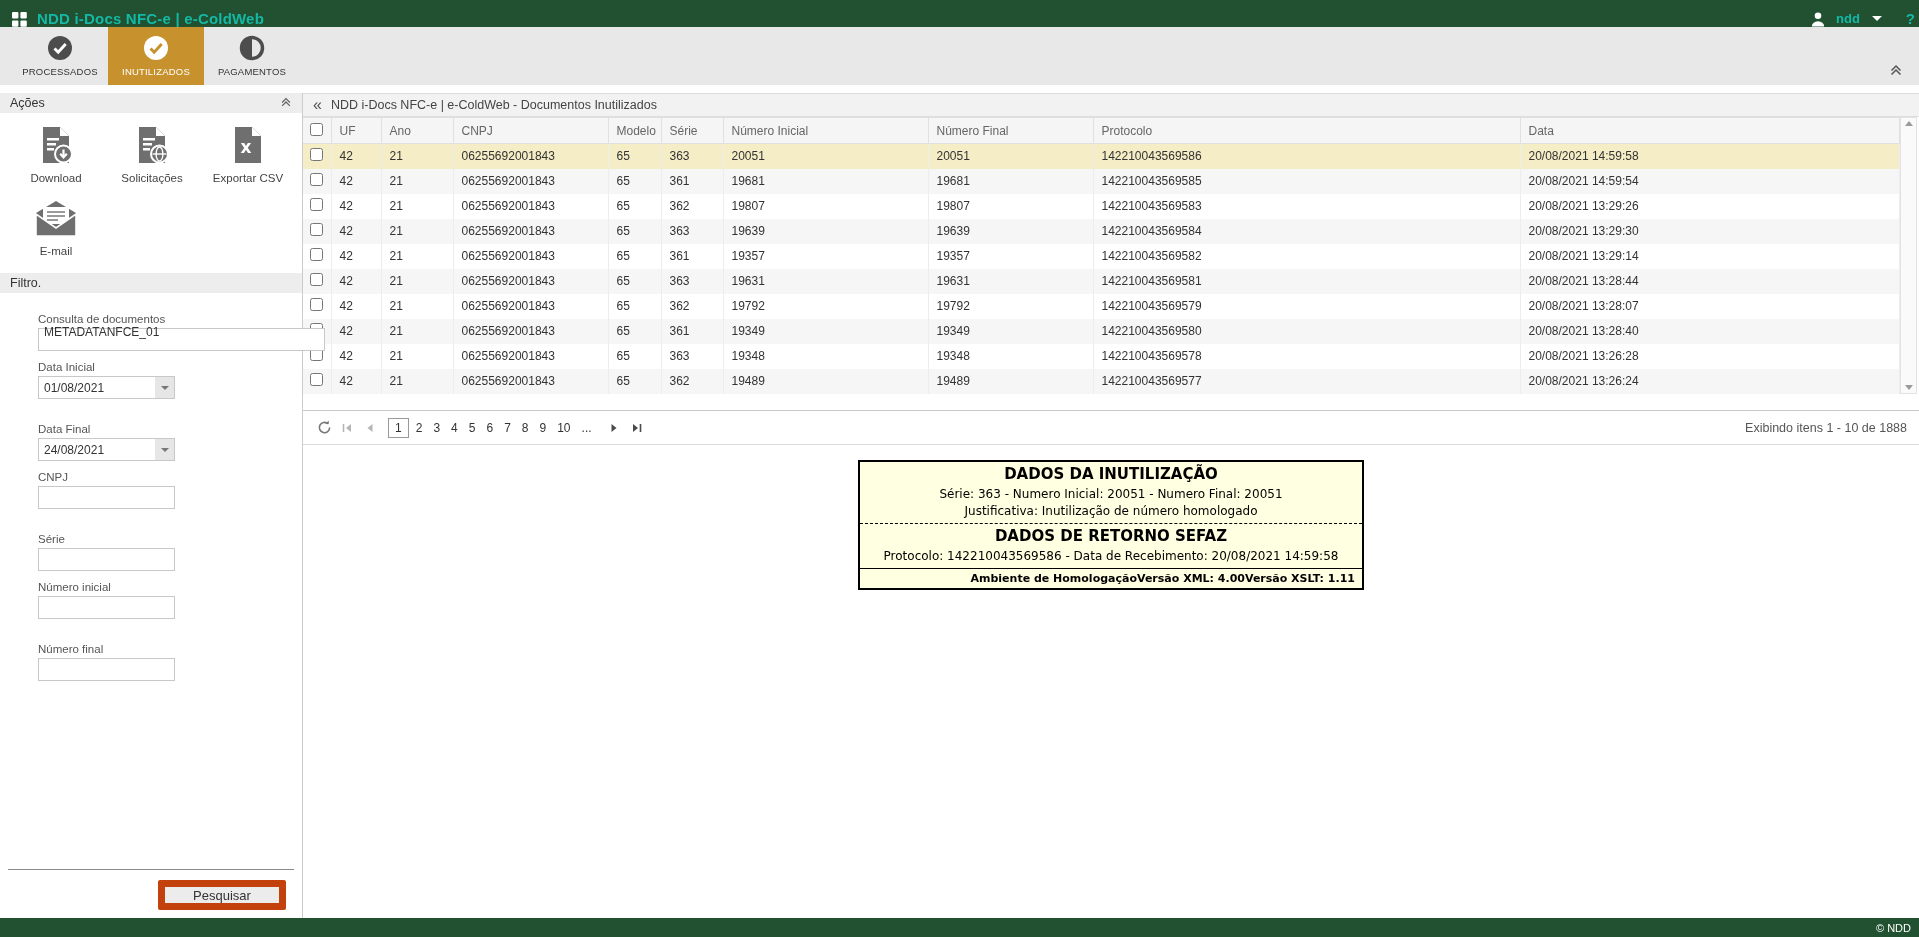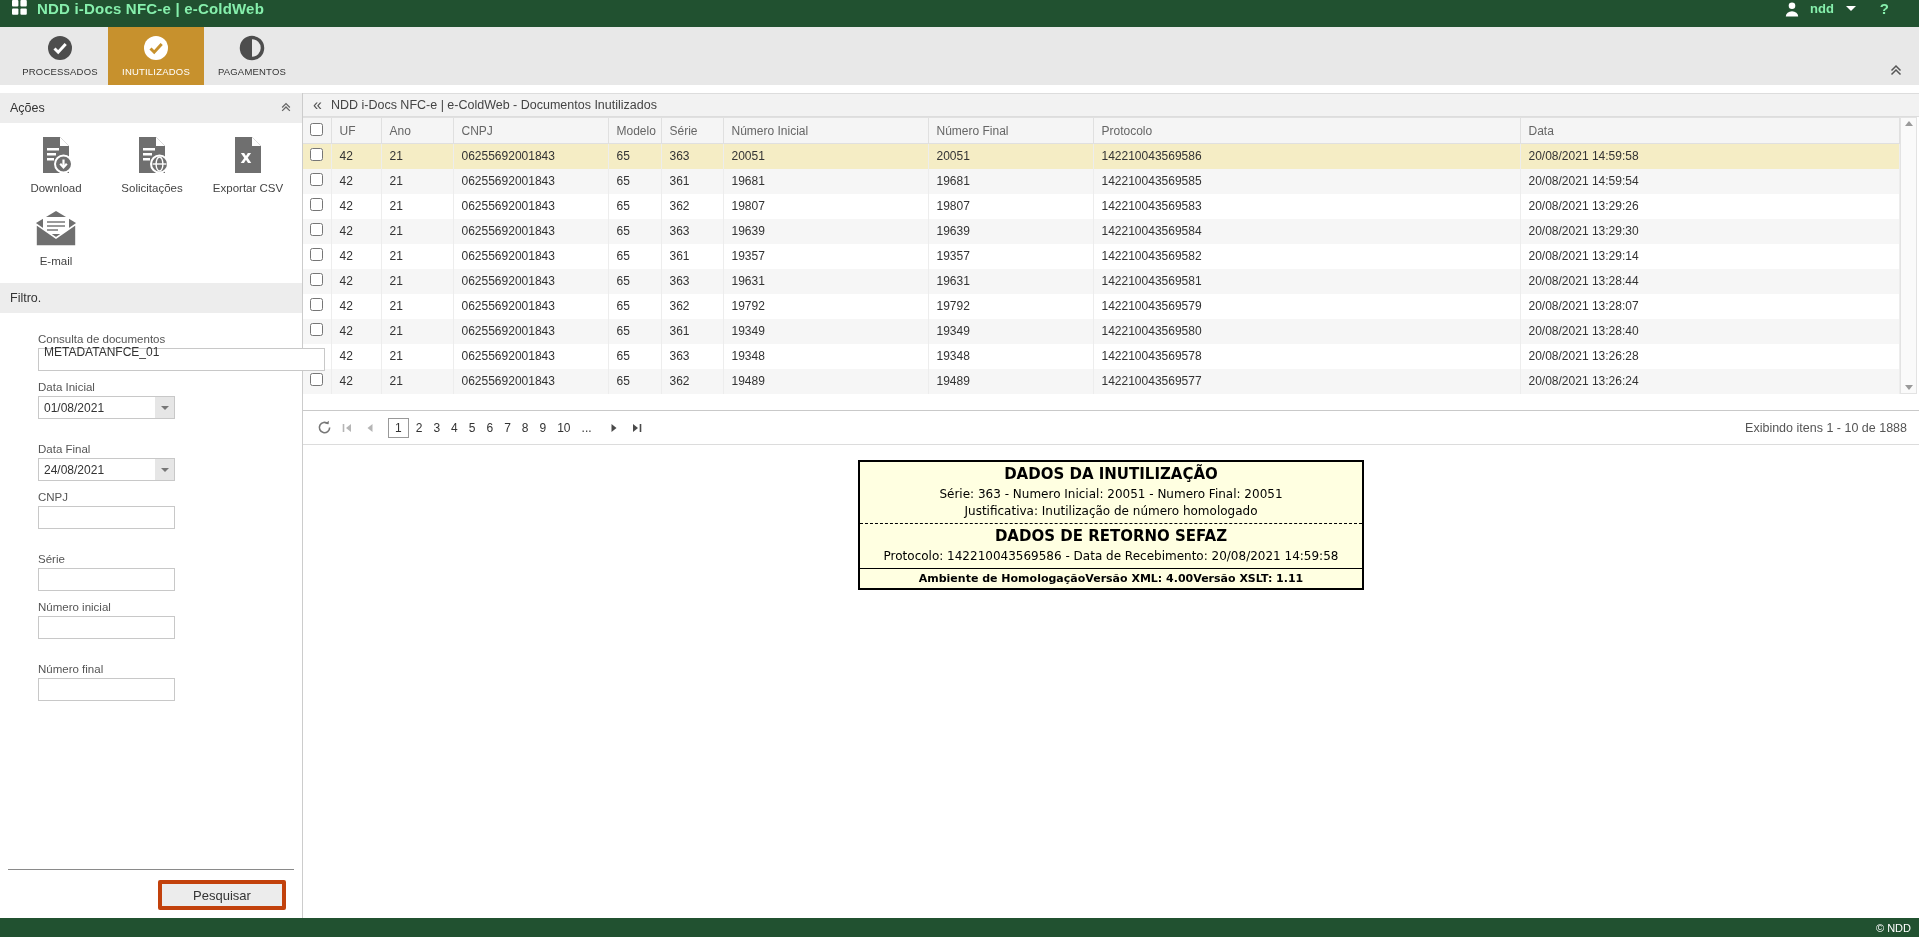--- a/index.html
+++ b/index.html
@@ -1,22 +1,22 @@
 <!DOCTYPE html>
 <html><head>
 <meta charset="utf-8">
 <style>
   * { box-sizing: border-box; margin: 0; padding: 0; }
   html, body { width: 1919px; height: 937px; overflow: hidden; background: #fff;
     font-family: "Liberation Sans", "DejaVu Sans", sans-serif; }
   .app { width: 1919px; height: 937px; display: flex; flex-direction: column; }
 
   
-  .topbar { height: 27px; flex: 0 0 auto; background: #215130; color: #86efac;
-    display: flex; align-items: flex-start; padding: 0 30px 0 12px; }
+  .topbar { height: 27px; flex: 0 0 auto; background: #215130; color: #14b8a6;
+    display: flex; align-items: flex-end; padding: 0 4px 0 12px; }
   .topbar .title { font-size: 15px; font-weight: bold; margin-left: 10px; letter-spacing: .2px; }
   .topbar-right { margin-left: auto; display: flex; align-items: center; gap: 10px; }
   .topbar-right .user-name { font-size: 13px; font-weight: bold; }
   .topbar-right .help { font-size: 15px; font-weight: bold; margin-left: 14px; cursor: pointer; }
   .caret { display: inline-block; width: 0; height: 0; border-left: 5px solid transparent;
     border-right: 5px solid transparent; border-top: 5px solid #fff; margin-left: 2px; cursor: pointer; }
 
   
   .ribbon { height: 58px; flex: 0 0 auto; background: #e8e8e8; display: flex;
     align-items: stretch; padding-left: 12px; position: relative; }
@@ -26,21 +26,21 @@
   .tab.active { background: #c7912d; }
   .tab.active .tab-label { color: #fff; }
   .ribbon-collapse { position: absolute; right: 16px; bottom: 4px; color: #555; cursor: pointer; }
 
   
   .body { flex: 1; min-height: 0; display: flex; padding-top: 8px; background: #fff; }
 
   
   .sidebar { width: 303px; flex: 0 0 auto; border-right: 1px solid #ccc;
     display: flex; flex-direction: column; }
-  .panel-header { background: #ededed; height: 30px; flex: 0 0 auto; display: flex;
+  .panel-header { background: #ededed; height: 20px; flex: 0 0 auto; display: flex;
     align-items: center; padding: 0 10px; font-size: 12.5px; color: #333; }
   .panel-header .collapse { margin-left: auto; color: #666; cursor: pointer; }
   .actions { display: flex; flex-wrap: wrap; padding: 12px 2px 0 8px; }
   .action { width: 96px; display: flex; flex-direction: column; align-items: center;
     gap: 7px; margin-bottom: 16px; cursor: pointer; }
   .action .action-label { font-size: 11.5px; color: #444; }
   .filter-form { padding: 10px 10px 0 6px; margin-left: 32px; }
   .filter-form label { display: block; font-size: 11.5px; color: #555; margin: 10px 0 3px; }
   .filter-form input[type=text] { width: 100%; height: 23px; border: 1px solid #c8c8c8;
     font-size: 12px; color: #333; padding: 0 5px; font-family: inherit; background: #fff; }
@@ -51,21 +51,21 @@
     background: #e6e6e6; display: flex; align-items: center; justify-content: center; cursor: pointer; }
   .combo .combo-btn .arr { width: 0; height: 0; border-left: 4px solid transparent;
     border-right: 4px solid transparent; border-top: 4px solid #777; }
   .select-box { position: relative; width: 287px; height: 23px; border: 1px solid #c8c8c8;
     background: #fff; font-size: 12px; color: #333; display: flex; align-items: center;
     padding: 0 22px 16px 5px; cursor: pointer; }
   .sidebar-spacer { flex: 1; }
   .sidebar-bottom { padding: 0 6px 8px; }
   .sidebar-bottom .rule { border-top: 1px solid #8a8a8a; margin: 0 2px; }
   .btn-row { text-align: right; padding: 10px 10px 0 0; }
-  .search-btn { width: 128px; height: 30px; background: #ececec; border: 4px solid #c2410c;
+  .search-btn { width: 128px; height: 30px; background: #ececec; border: 7px solid #c2410c;
     border-radius: 2px; font-size: 13px; color: #333; font-family: inherit; cursor: pointer; }
 
   
   .main { flex: 1; min-width: 0; display: flex; flex-direction: column; }
   .breadcrumb { height: 24px; flex: 0 0 auto; background: #f2f2f2; border-top: 1px solid #ddd;
     border-bottom: 1px solid #ddd; display: flex; align-items: center; gap: 9px;
     padding: 0 10px; font-size: 12.5px; color: #444; }
   .breadcrumb .bc-collapse { font-size: 16px; color: #555; line-height: 1; cursor: pointer; }
 
   .grid-area { display: flex; align-items: stretch; }
@@ -99,21 +99,21 @@
 
   .preview-area { flex: 1; padding-top: 15px; display: flex; justify-content: center;
     align-items: flex-start; background: #fff; }
   .danfe { width: 506px; background: #ffffe1; border: 2px solid #000; text-align: center;
     color: #000; font-family: "DejaVu Sans", sans-serif; }
   .danfe .emit { font-size: 12px; padding: 4px 2px 3px; border-bottom: 1px dashed #000; }
   .danfe .sec1 { border-bottom: 1px dashed #000; padding-bottom: 4px; }
   .danfe .sec2 { padding-bottom: 4px; }
   .danfe .h { font-size: 15px; font-weight: bold; padding: 3px 0 2px; }
   .danfe .line { font-size: 12px; padding: 2px 0 1px; }
-  .danfe-footer { border-top: 1px solid #000; display: flex; justify-content: center;
+  .danfe-footer { border-top: 1px solid #000; display: flex; justify-content: flex-end;
     font-size: 11px; font-weight: bold; padding: 3px 7px; }
 
   
   .footer { height: 19px; flex: 0 0 auto; background: #215130; color: #fff; font-size: 11px;
     display: flex; align-items: center; justify-content: flex-end; padding: 0 8px; }
 </style>
 </head>
 <body>
 
 <div class="app">

